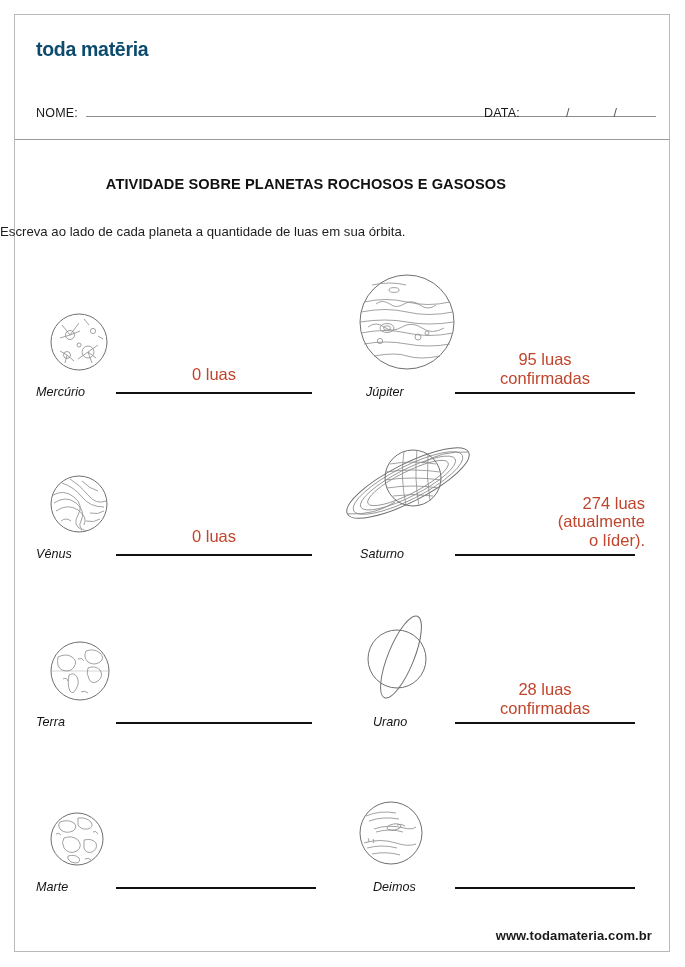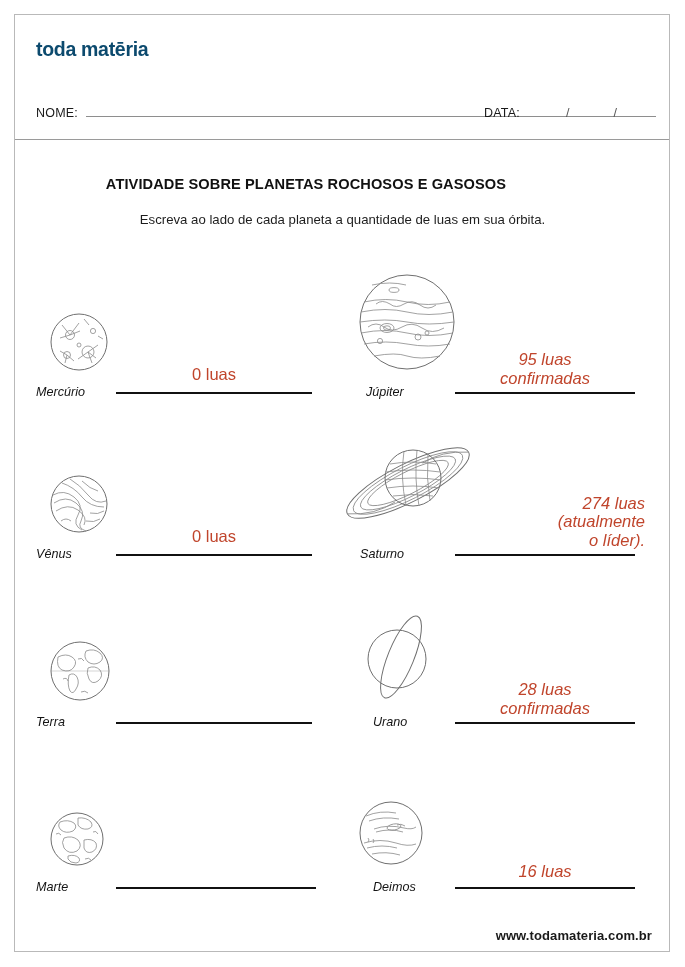--- a/index.html
+++ b/index.html
@@ -101,23 +101,22 @@
     width: 612px;
     text-align: center;
     font-size: 14.6px;
     font-weight: 700;
     letter-spacing: 0.1px;
     color: #111111;
   }
   .sheet-instruction {
     position: absolute;
     left: 0;
-    top: 212px;
+    top: 224px;
     width: 685px;
-    text-align: center;
     font-size: 13.2px;
     color: #1d1d1d;
   }
 
   
   .grid {
     position: absolute;
     left: 0;
     top: 243px;
     width: 685px;
@@ -170,21 +169,21 @@
   }
 
   
   .col-l .planet-name { left: 6px; }
   .col-l .answer-rule { left: 86px; width: 196px; }
   .col-l .answer-text { left: 86px; width: 196px; }
 
   
   .col-r .planet-name { left: 28px; }
   .col-r .answer-rule { left: 117px; width: 180px; }
-  .col-r .answer-text { left: 107px; width: 200px; font-style: italic; }
+  .col-r .answer-text { left: 107px; width: 200px; }
 
   
   .cell-mercurio .answer-text { bottom: 22px; }
   .cell-venus    .answer-text { bottom: 22px; }
   .cell-terra    .answer-text { bottom: 22px; }
   .cell-marte    .answer-text { bottom: 18px; left: 58px; width: 240px; }
   .cell-marte    .answer-rule { left: 86px; width: 200px; }
 
   .cell-jupiter  .answer-text { bottom: 18px; }
   .cell-saturno  .answer-text { bottom: 18px; text-align: right; }
@@ -398,19 +397,18 @@
         <ellipse class="ink-thin" cx="38" cy="29" rx="7" ry="3" transform="rotate(-10 38 29)"></ellipse>
         <path class="ink-thin" d="M41 27 Q45 25 49 28"></path>
         <path class="ink-thin" d="M8 45 Q24 40 40 45 Q52 49 60 46"></path>
         <path class="ink-thin" d="M11 50 Q26 46 41 50"></path>
         <path class="ink-thin" d="M16 56 Q30 53 44 57"></path>
         <path class="ink-thin" d="M12 40 Q14 42 12 44"></path>
         <path class="ink-thin" d="M17 41 Q19 43 17 45"></path>
       </svg>
     </div>
     <div class="planet-name">Deimos</div>
-    <div class="answer-text">16 luas</div>
     <div class="answer-rule"></div>
   </div>
 
 </div>
 
 <div class="footer-url">www.todamateria.com.br</div>
 
 </body></html>

